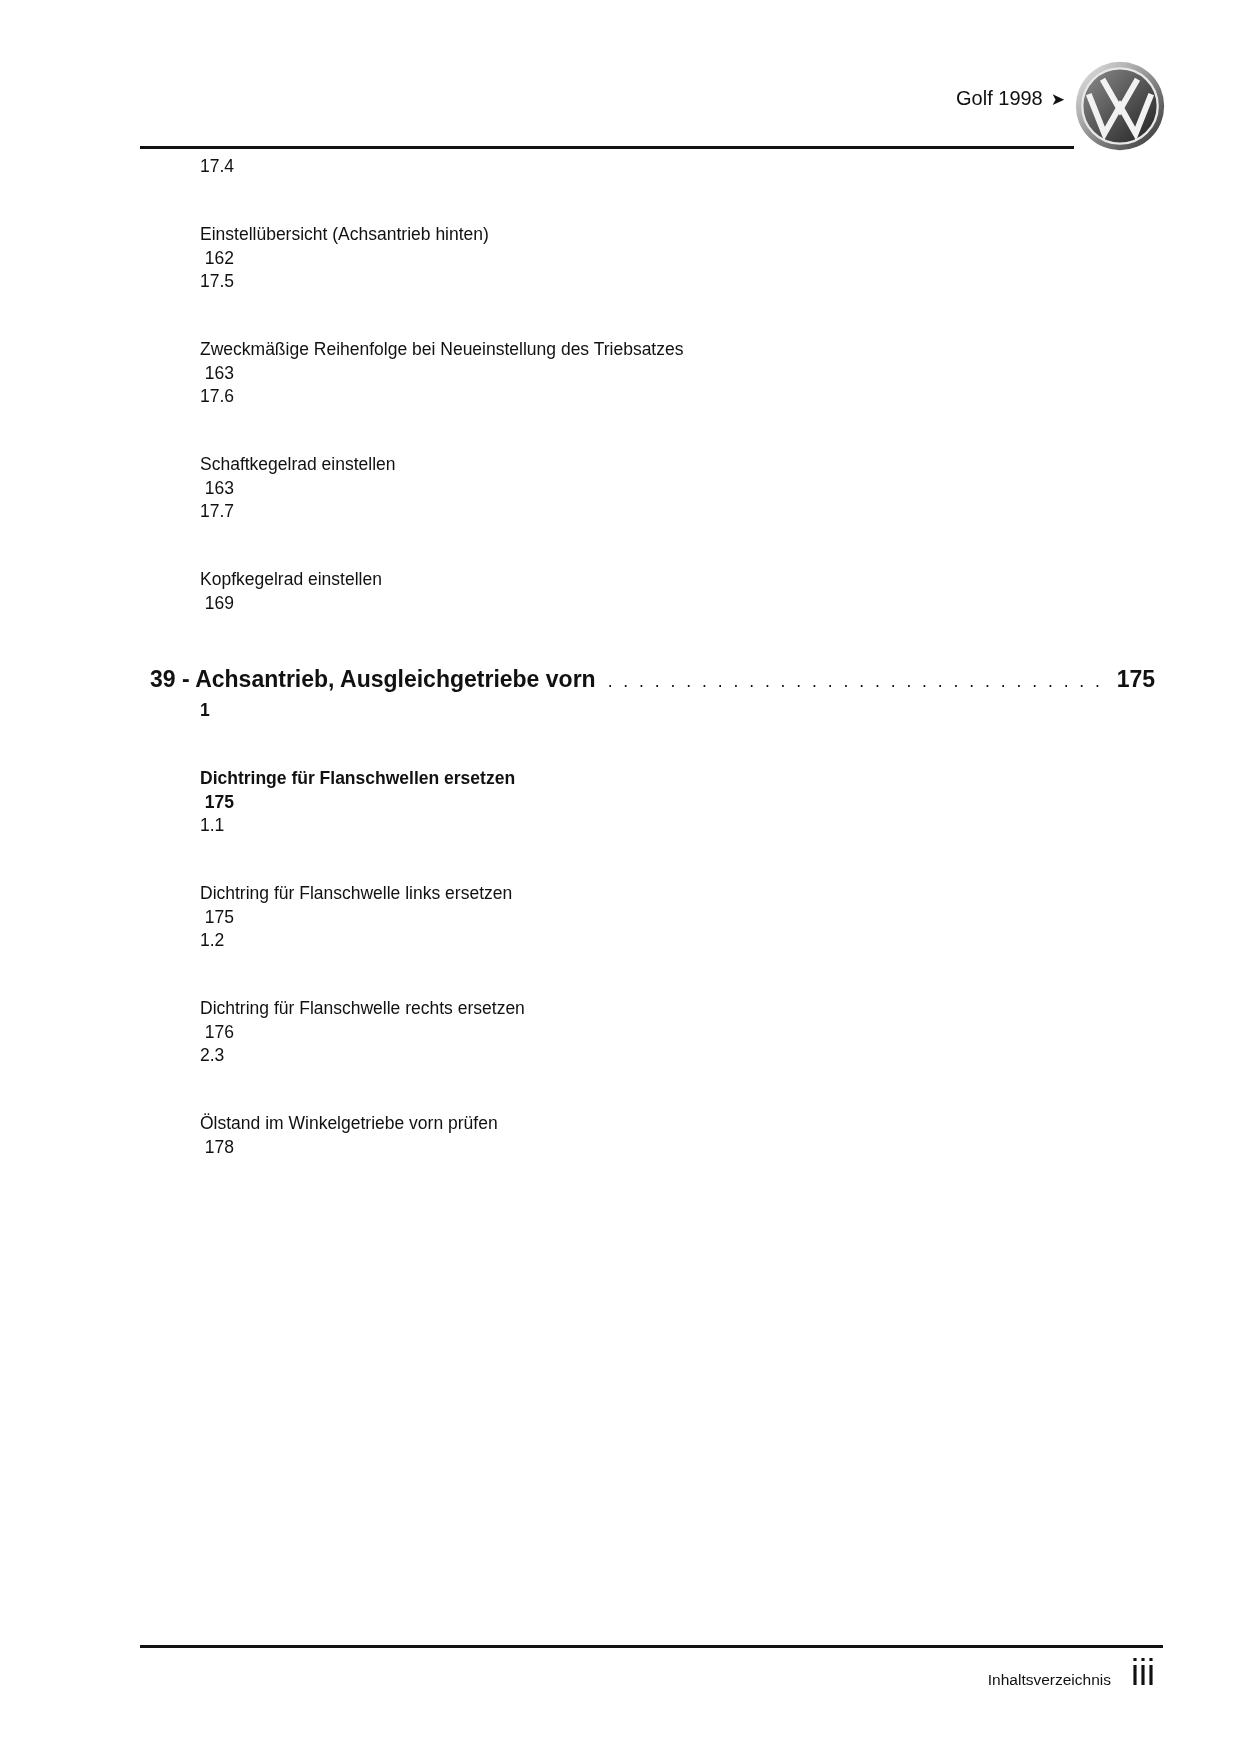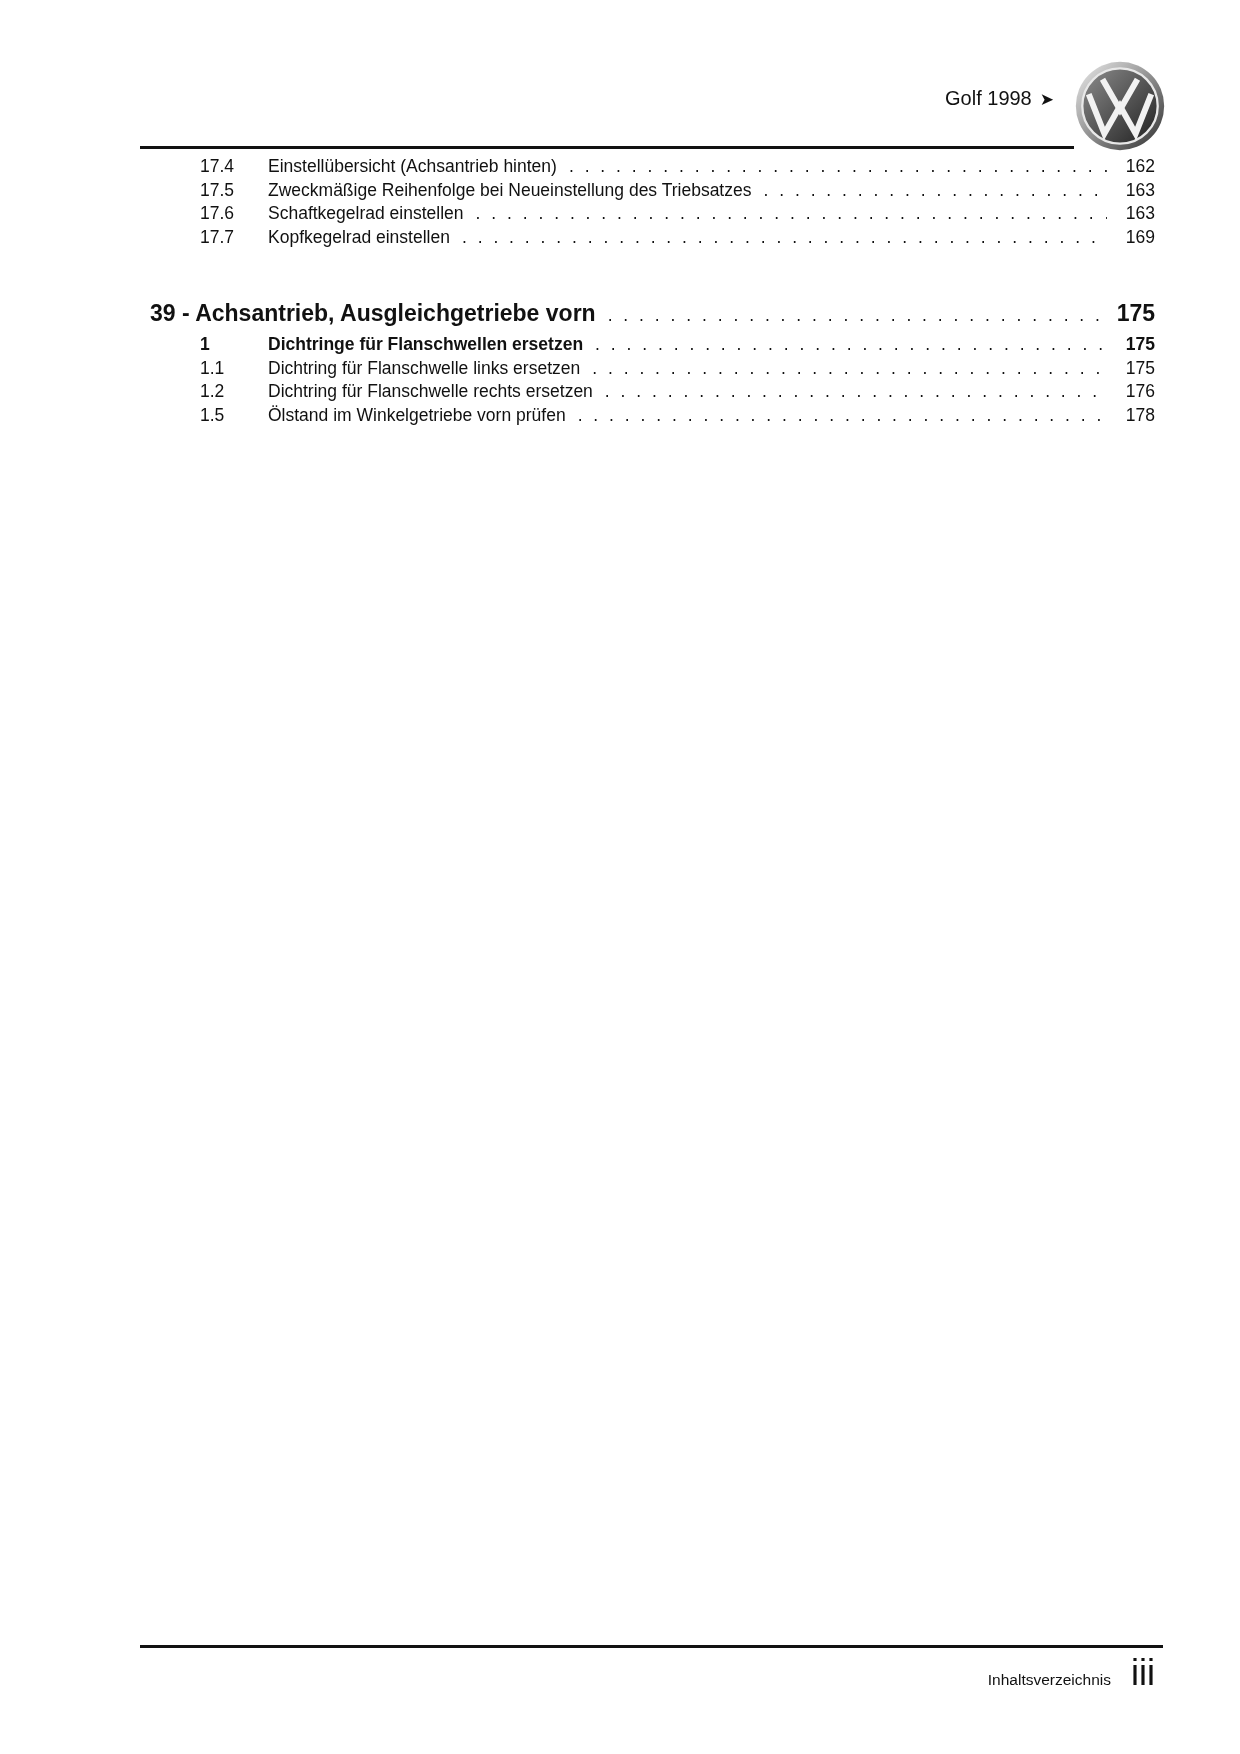--- a/index.html
+++ b/index.html
@@ -14,21 +14,21 @@
     background: #ffffff;
     font-family: "Liberation Sans", "DejaVu Sans", sans-serif;
     color: #111111;
     overflow: hidden;
   }
 
   
   .header-text {
     position: absolute;
     top: 85px;
-    right: 186px;
+    right: 175px;
     text-align: right;
     white-space: nowrap;
   }
   .h-line1 {
     font-size: 20px;
     line-height: 26px;
   }
   .h-line1 .arrow {
     font-size: 17px;
     margin-left: 8px;
@@ -61,20 +61,21 @@
     top: 155px;
     left: 140px;
     width: 1015px;
     font-size: 17.5px;
   }
   .entry {
     display: flex;
     align-items: baseline;
     line-height: 23.5px;
     white-space: nowrap;
+    flex-direction: column;
   }
   .entry .num {
     flex: 0 0 68px;
     margin-left: 60px;
   }
   .entry .title {
     flex: 0 0 auto;
   }
   .entry.bold .num,
   .entry.bold .title,
@@ -219,21 +220,21 @@
         <span class="leader">. . . . . . . . . . . . . . . . . . . . . . . . . . . . . . . . . . . . . . . . . . . . . . . . . . . . . . . . . . . . . . . . . . . . . . . . . . . . . . . . . . . . . . . . . . . . . . . . . . . . . . . . . . . . . . . . . . . . . . . . . . . . . . . . . . . . . . . . . . . . . . . . . . . . . . . . . . . . . . . . </span>
         <span class="pg">175</span>
       </div>
       <div class="entry">
         <span class="num">1.2</span>
         <span class="title">Dichtring für Flanschwelle rechts ersetzen</span>
         <span class="leader">. . . . . . . . . . . . . . . . . . . . . . . . . . . . . . . . . . . . . . . . . . . . . . . . . . . . . . . . . . . . . . . . . . . . . . . . . . . . . . . . . . . . . . . . . . . . . . . . . . . . . . . . . . . . . . . . . . . . . . . . . . . . . . . . . . . . . . . . . . . . . . . . . . . . . . . . . . . . . . . . </span>
         <span class="pg">176</span>
       </div>
       <div class="entry">
-        <span class="num">1.5</span>
+        <span class="num">2.3</span>
         <span class="title">Ölstand im Winkelgetriebe vorn prüfen</span>
         <span class="leader">. . . . . . . . . . . . . . . . . . . . . . . . . . . . . . . . . . . . . . . . . . . . . . . . . . . . . . . . . . . . . . . . . . . . . . . . . . . . . . . . . . . . . . . . . . . . . . . . . . . . . . . . . . . . . . . . . . . . . . . . . . . . . . . . . . . . . . . . . . . . . . . . . . . . . . . . . . . . . . . . </span>
         <span class="pg">178</span>
       </div>
     </main>
 
   <div class="f-rule"></div>
   <div class="f-line">
     <span class="f-label">Inhaltsverzeichnis</span>
     <span class="f-roman">iii</span>

